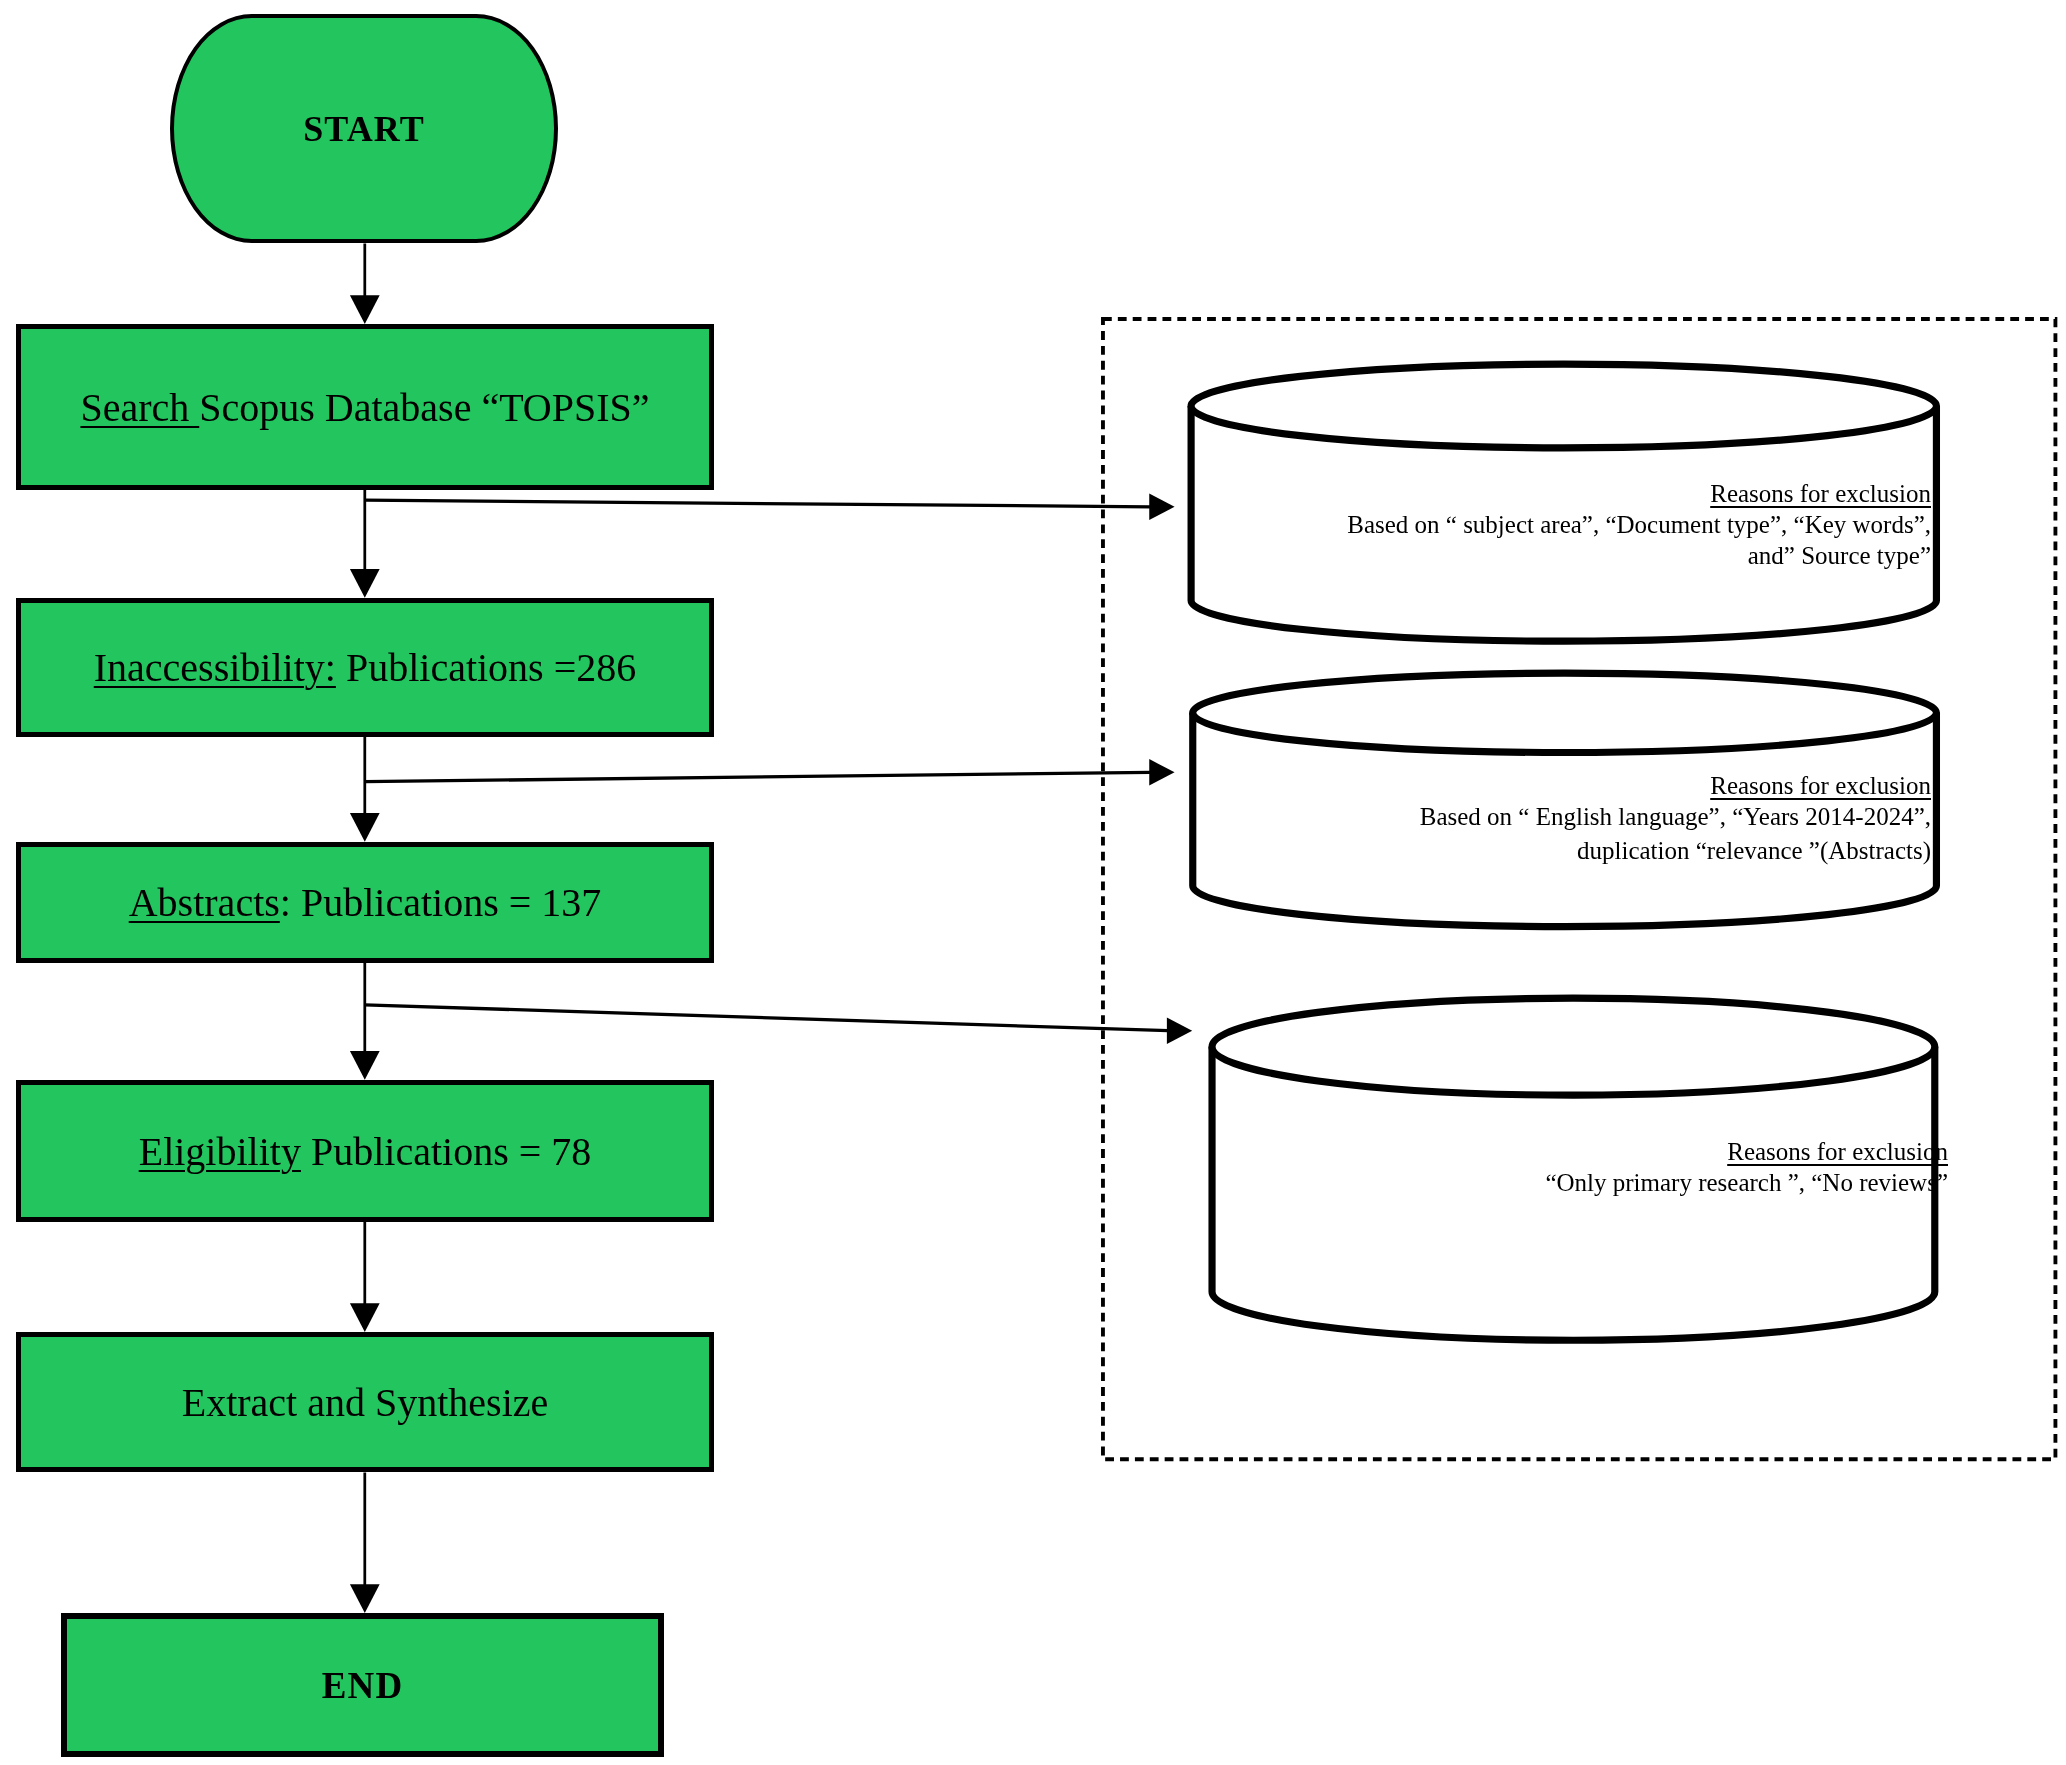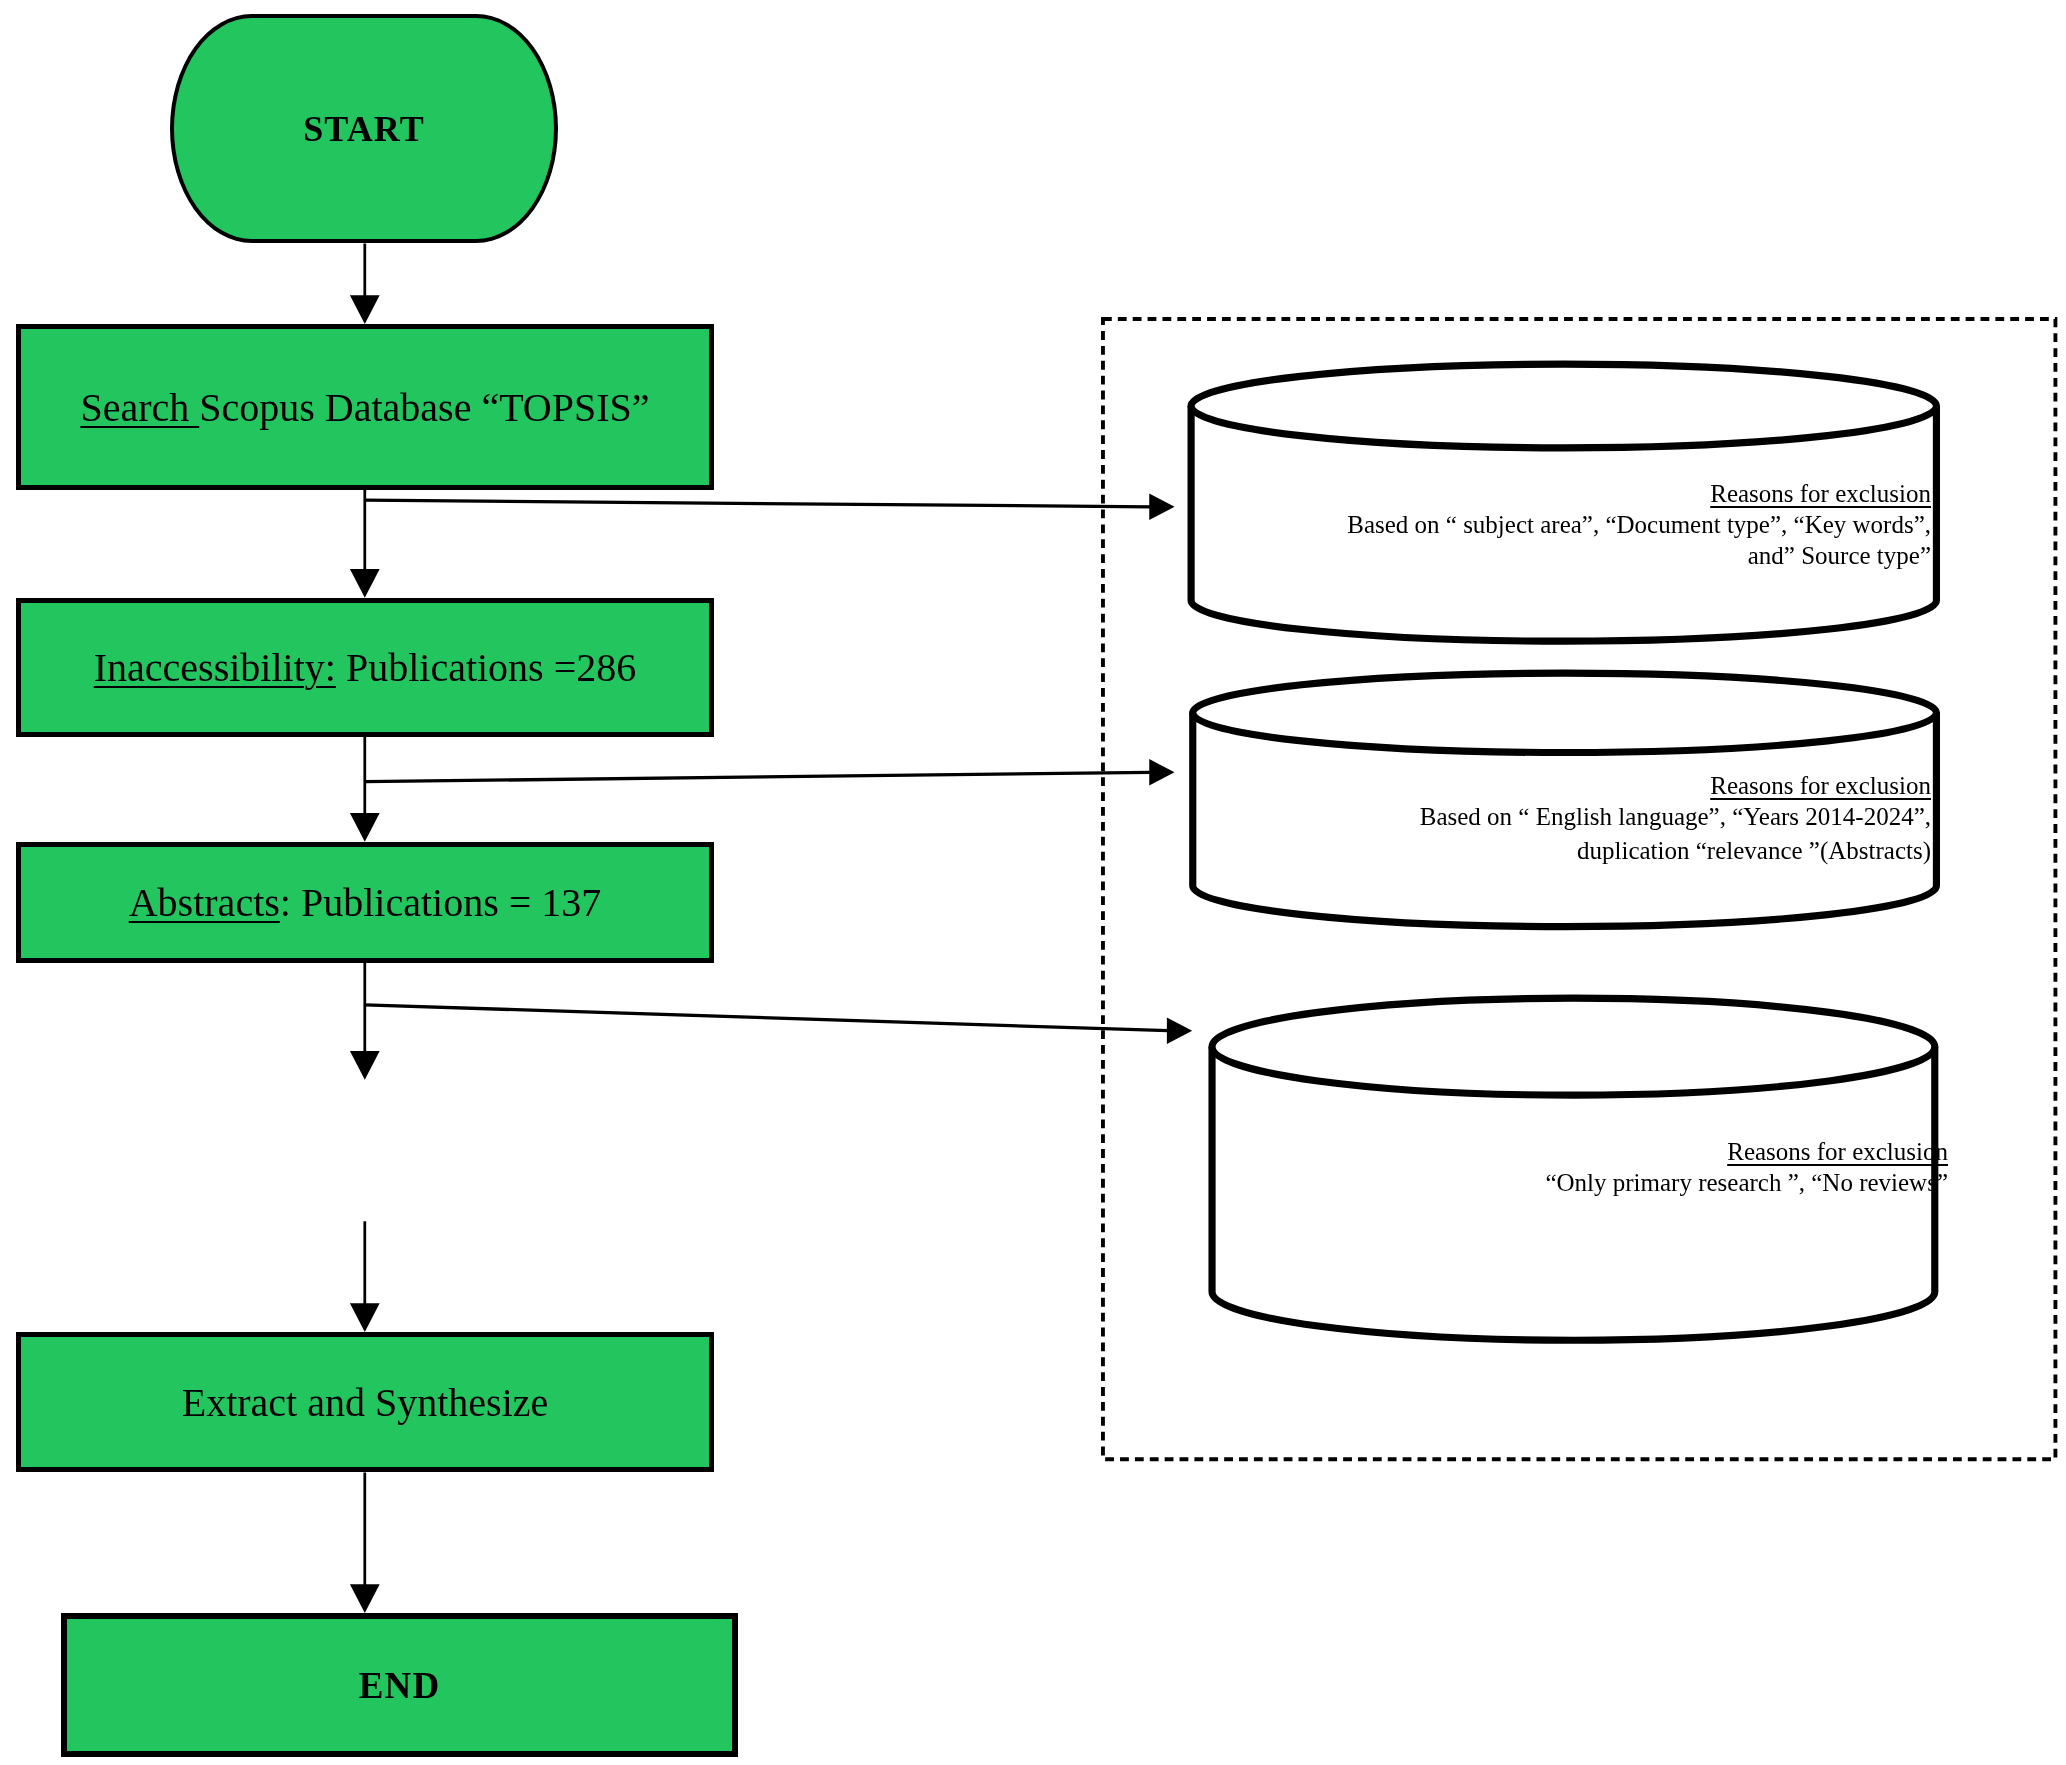--- a/index.html
+++ b/index.html
@@ -121,26 +121,29 @@
   </div>
 
   <div class="node" style="left:16px; top:598px; width:698px; height:139px;">
     <span class="steplabel"><span class="u">Inaccessibility:</span><span> Publications =286</span></span>
   </div>
 
   <div class="node" style="left:16px; top:842px; width:698px; height:121px;">
     <span class="steplabel"><span class="u">Abstracts</span><span>: Publications = 137</span></span>
   </div>
 
+  <div class="node" style="left:16px; top:1080px; width:698px; height:142px;">
+    <span class="steplabel"><span class="u">Eligibility</span><span> Publications = 78</span></span>
+  </div>
 
   <div class="node" style="left:16px; top:1332px; width:698px; height:140px;">
     <span class="steplabel"><span class="u"></span><span>Extract and Synthesize</span></span>
   </div>
 
-  <div class="node endbox" style="left:61px; top:1613px; width:677px; height:144px;">
+  <div class="node endbox" style="left:61px; top:1613px; width:603px; height:144px;">
     <span>END</span>
   </div>
 
   <div class="cyl-text" style="left:1182px; top:478px;">
     <div><span class="heading">Reasons for exclusion</span></div>
     <div>Based on “ subject area”, “Document type”, “Key words”,</div>
     <div>and” Source type”</div>
   </div>
 
   <div class="cyl-text" style="left:1182px; top:770px;">

